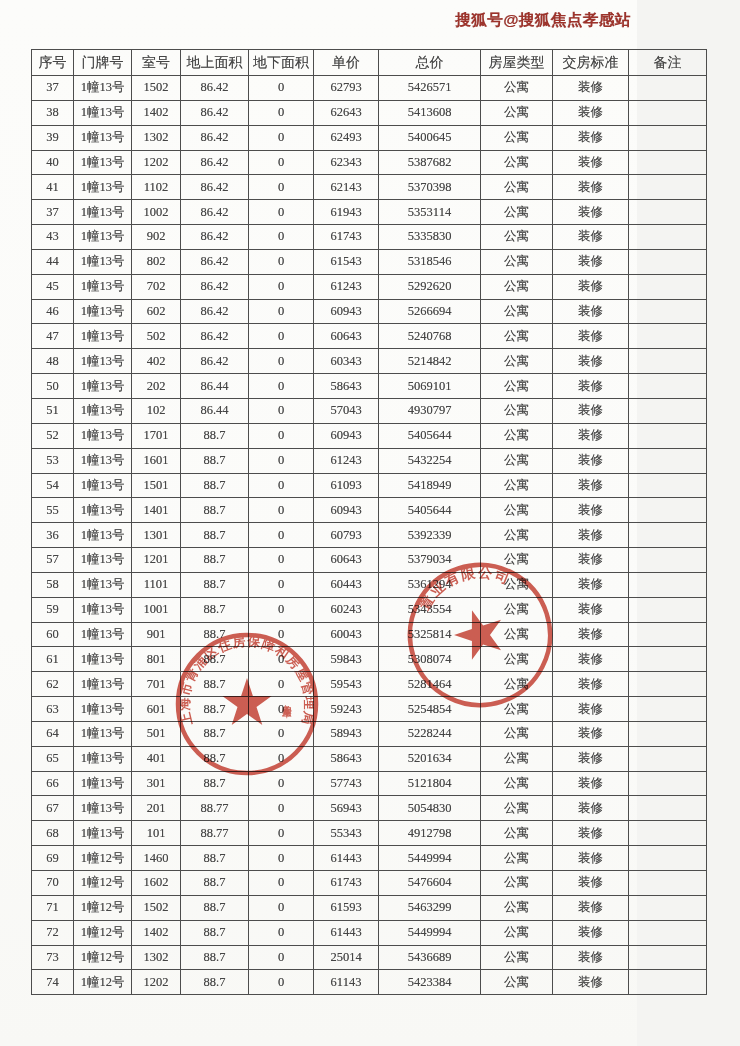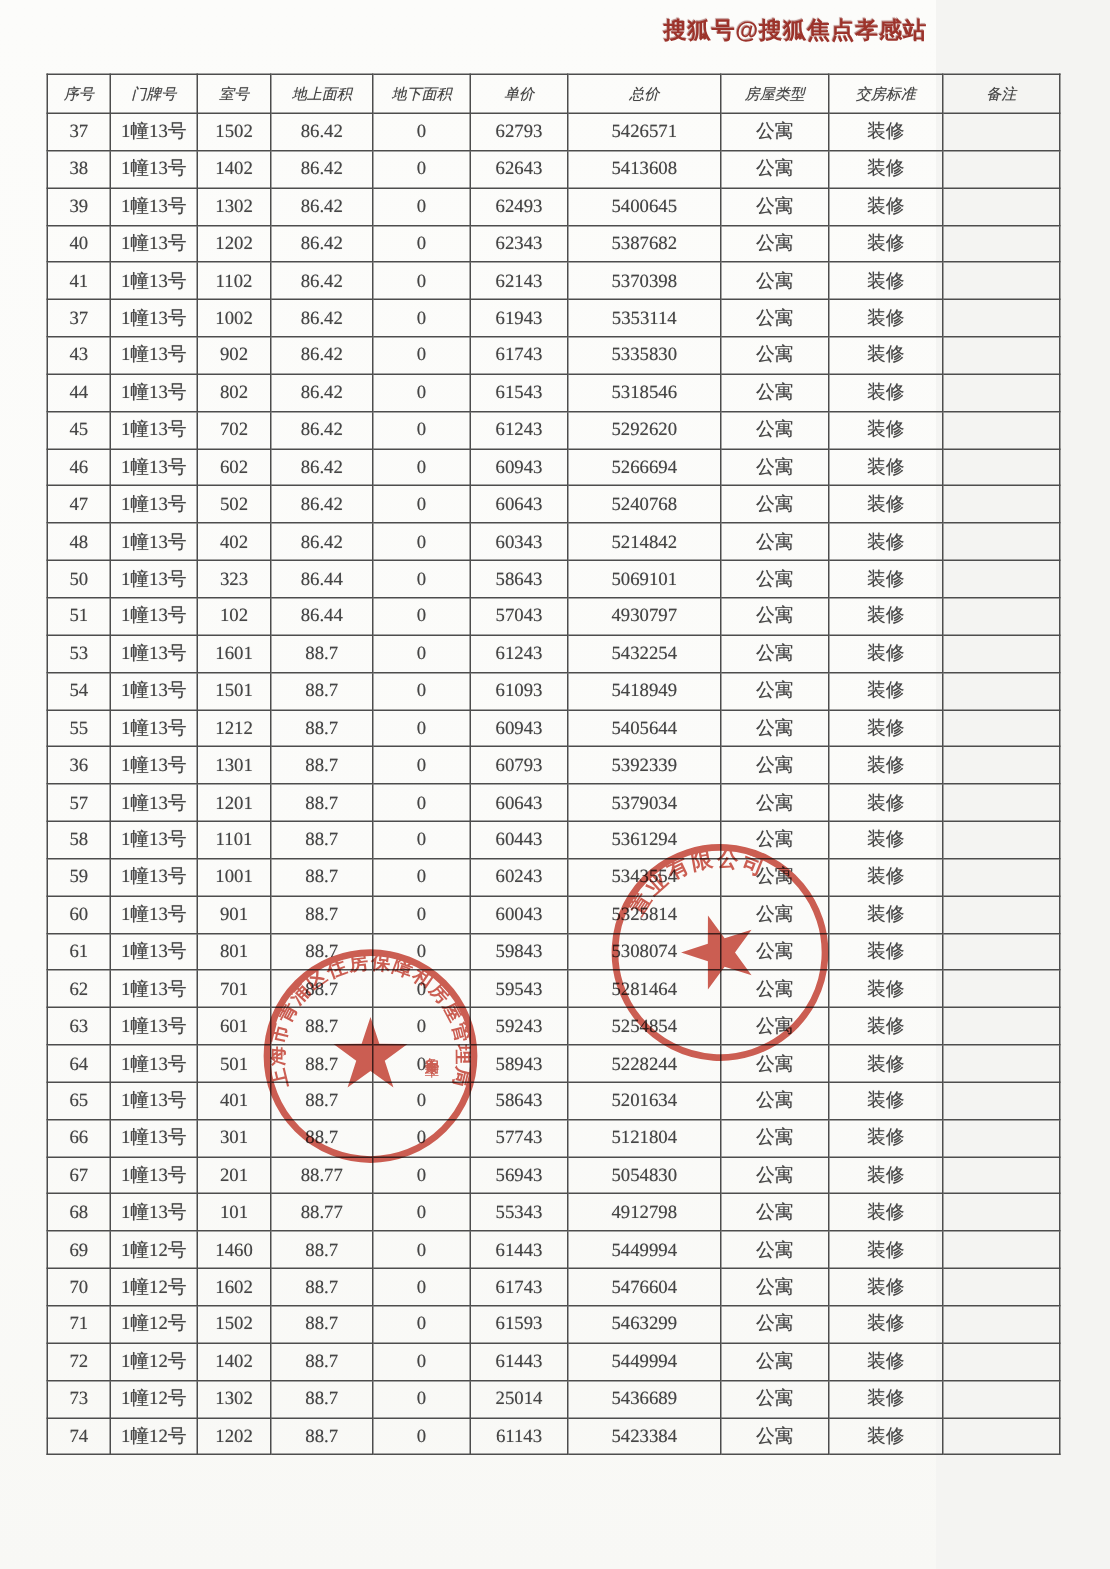--- a/index.html
+++ b/index.html
@@ -5,20 +5,21 @@
   html,body{margin:0;padding:0;}
   body{
     width:740px;height:1046px;
     background:#f4f4f2;
     font-family:"Liberation Serif","DejaVu Serif",serif;
     overflow:hidden;
   }
   .sheet{
     position:relative;width:624px;height:1046px;
     background:linear-gradient(180deg,#fcfcfa 0%,#fbfbf9 60%,#f8f8f5 100%);
+    padding-left:13px;
   }
   .watermark{
     position:absolute;top:10px;right:6px;
     font-family:"Liberation Sans","DejaVu Sans",sans-serif;
     font-size:15.5px;font-weight:bold;letter-spacing:0.5px;
     color:#9c332b;
     text-shadow:0.5px 0.5px 0 rgba(255,255,255,0.55), -0.5px -0.5px 0.5px rgba(120,30,25,0.5);
   }
   table.price{
     position:absolute;left:31px;top:49px;
@@ -27,21 +28,21 @@
     color:#454545;
   }
   table.price th, table.price td{
     border:1.5px solid #4d4d4d;
     text-align:center;vertical-align:middle;
     padding:0;overflow:hidden;white-space:nowrap;
     height:23.85px;
     font-size:12.5px;font-weight:normal;
     text-shadow:0 0 0.5px rgba(70,70,70,0.55);
   }
-  table.price thead th{height:25px;font-size:10px;font-style:italic;}
+  table.price thead th{height:25px;font-size:14px;}
   .stamp{position:absolute;opacity:0.82;mix-blend-mode:multiply;pointer-events:none;}
   .stamp-b{transform:rotate(-18deg);}
 </style>
 </head>
 <body>
 
 <div class="sheet">
 
   <div class="watermark" style="color: rgb(156, 51, 43);">搜狐号@搜狐焦点孝感站</div>
 
@@ -213,21 +214,21 @@
           <td>0</td>
           <td>60343</td>
           <td>5214842</td>
           <td>公寓</td>
           <td>装修</td>
           <td></td>
         </tr>
         <tr>
           <td>50</td>
           <td>1幢13号</td>
-          <td>323</td>
+          <td>202</td>
           <td>86.44</td>
           <td>0</td>
           <td>58643</td>
           <td>5069101</td>
           <td>公寓</td>
           <td>装修</td>
           <td></td>
         </tr>
         <tr>
           <td>51</td>
@@ -235,20 +236,32 @@
           <td>102</td>
           <td>86.44</td>
           <td>0</td>
           <td>57043</td>
           <td>4930797</td>
           <td>公寓</td>
           <td>装修</td>
           <td></td>
         </tr>
         <tr>
+          <td>52</td>
+          <td>1幢13号</td>
+          <td>1701</td>
+          <td>88.7</td>
+          <td>0</td>
+          <td>60943</td>
+          <td>5405644</td>
+          <td>公寓</td>
+          <td>装修</td>
+          <td></td>
+        </tr>
+        <tr>
           <td>53</td>
           <td>1幢13号</td>
           <td>1601</td>
           <td>88.7</td>
           <td>0</td>
           <td>61243</td>
           <td>5432254</td>
           <td>公寓</td>
           <td>装修</td>
           <td></td>
@@ -261,21 +274,21 @@
           <td>0</td>
           <td>61093</td>
           <td>5418949</td>
           <td>公寓</td>
           <td>装修</td>
           <td></td>
         </tr>
         <tr>
           <td>55</td>
           <td>1幢13号</td>
-          <td>1212</td>
+          <td>1401</td>
           <td>88.7</td>
           <td>0</td>
           <td>60943</td>
           <td>5405644</td>
           <td>公寓</td>
           <td>装修</td>
           <td></td>
         </tr>
         <tr>
           <td>36</td>

